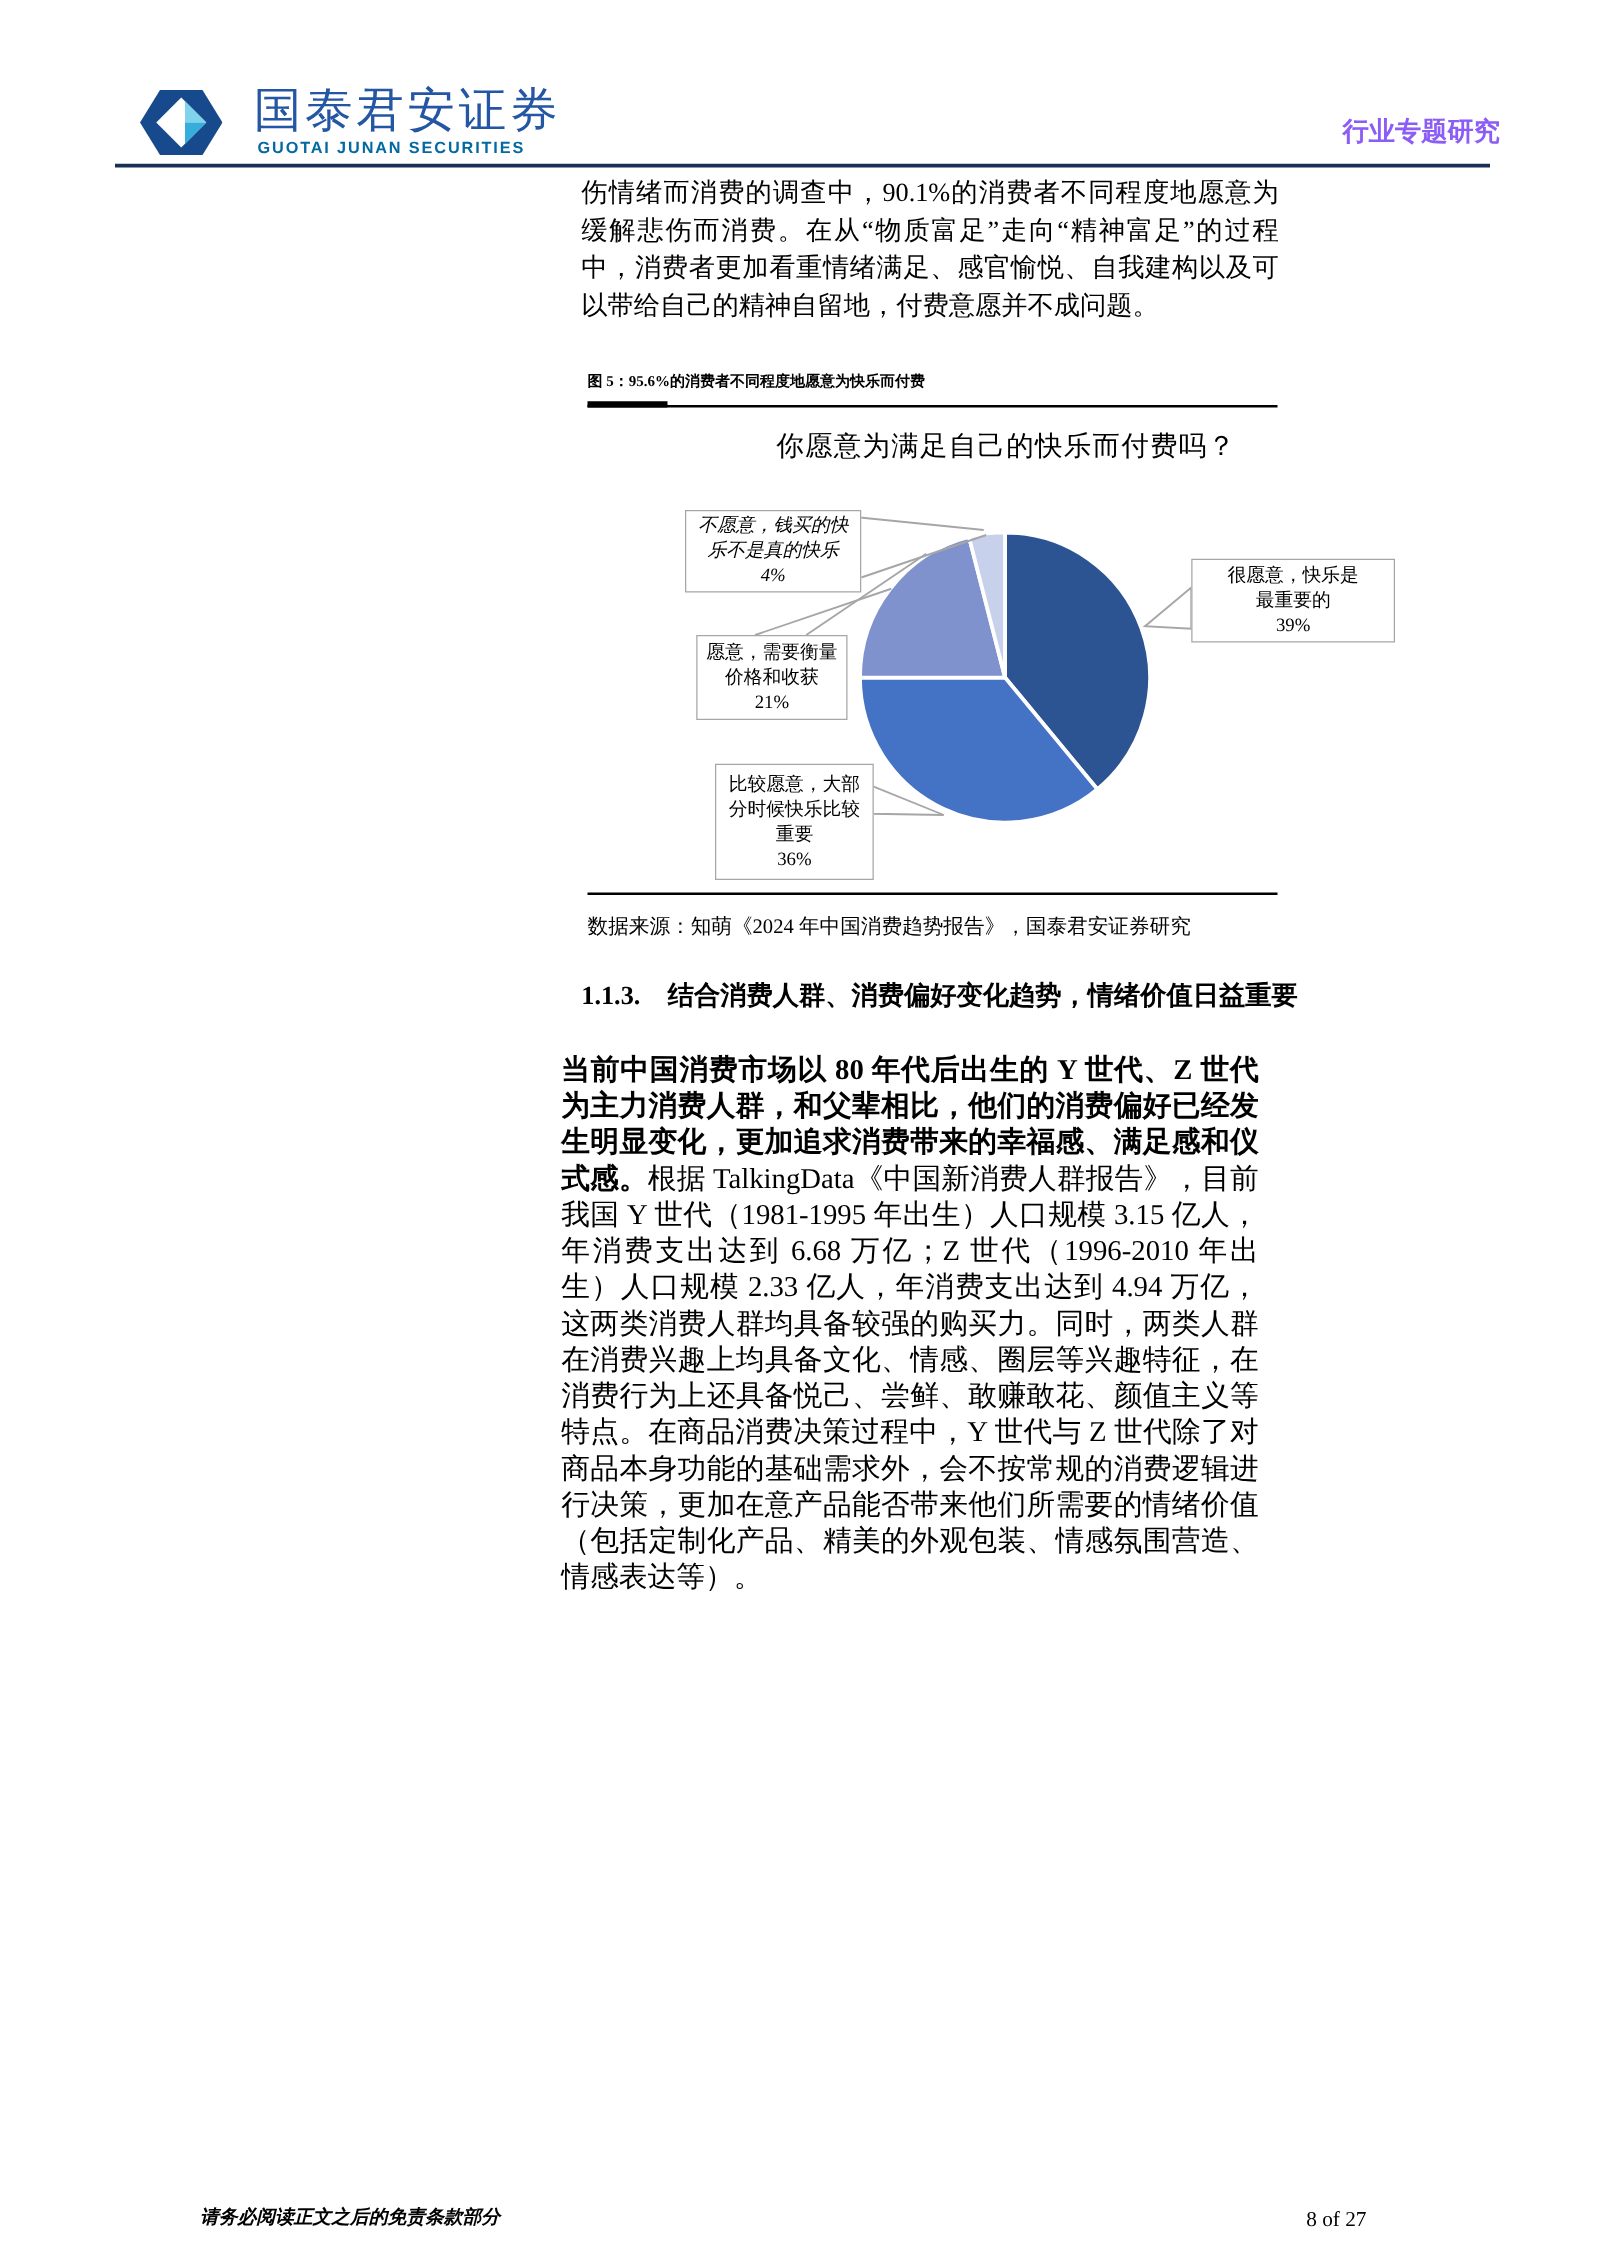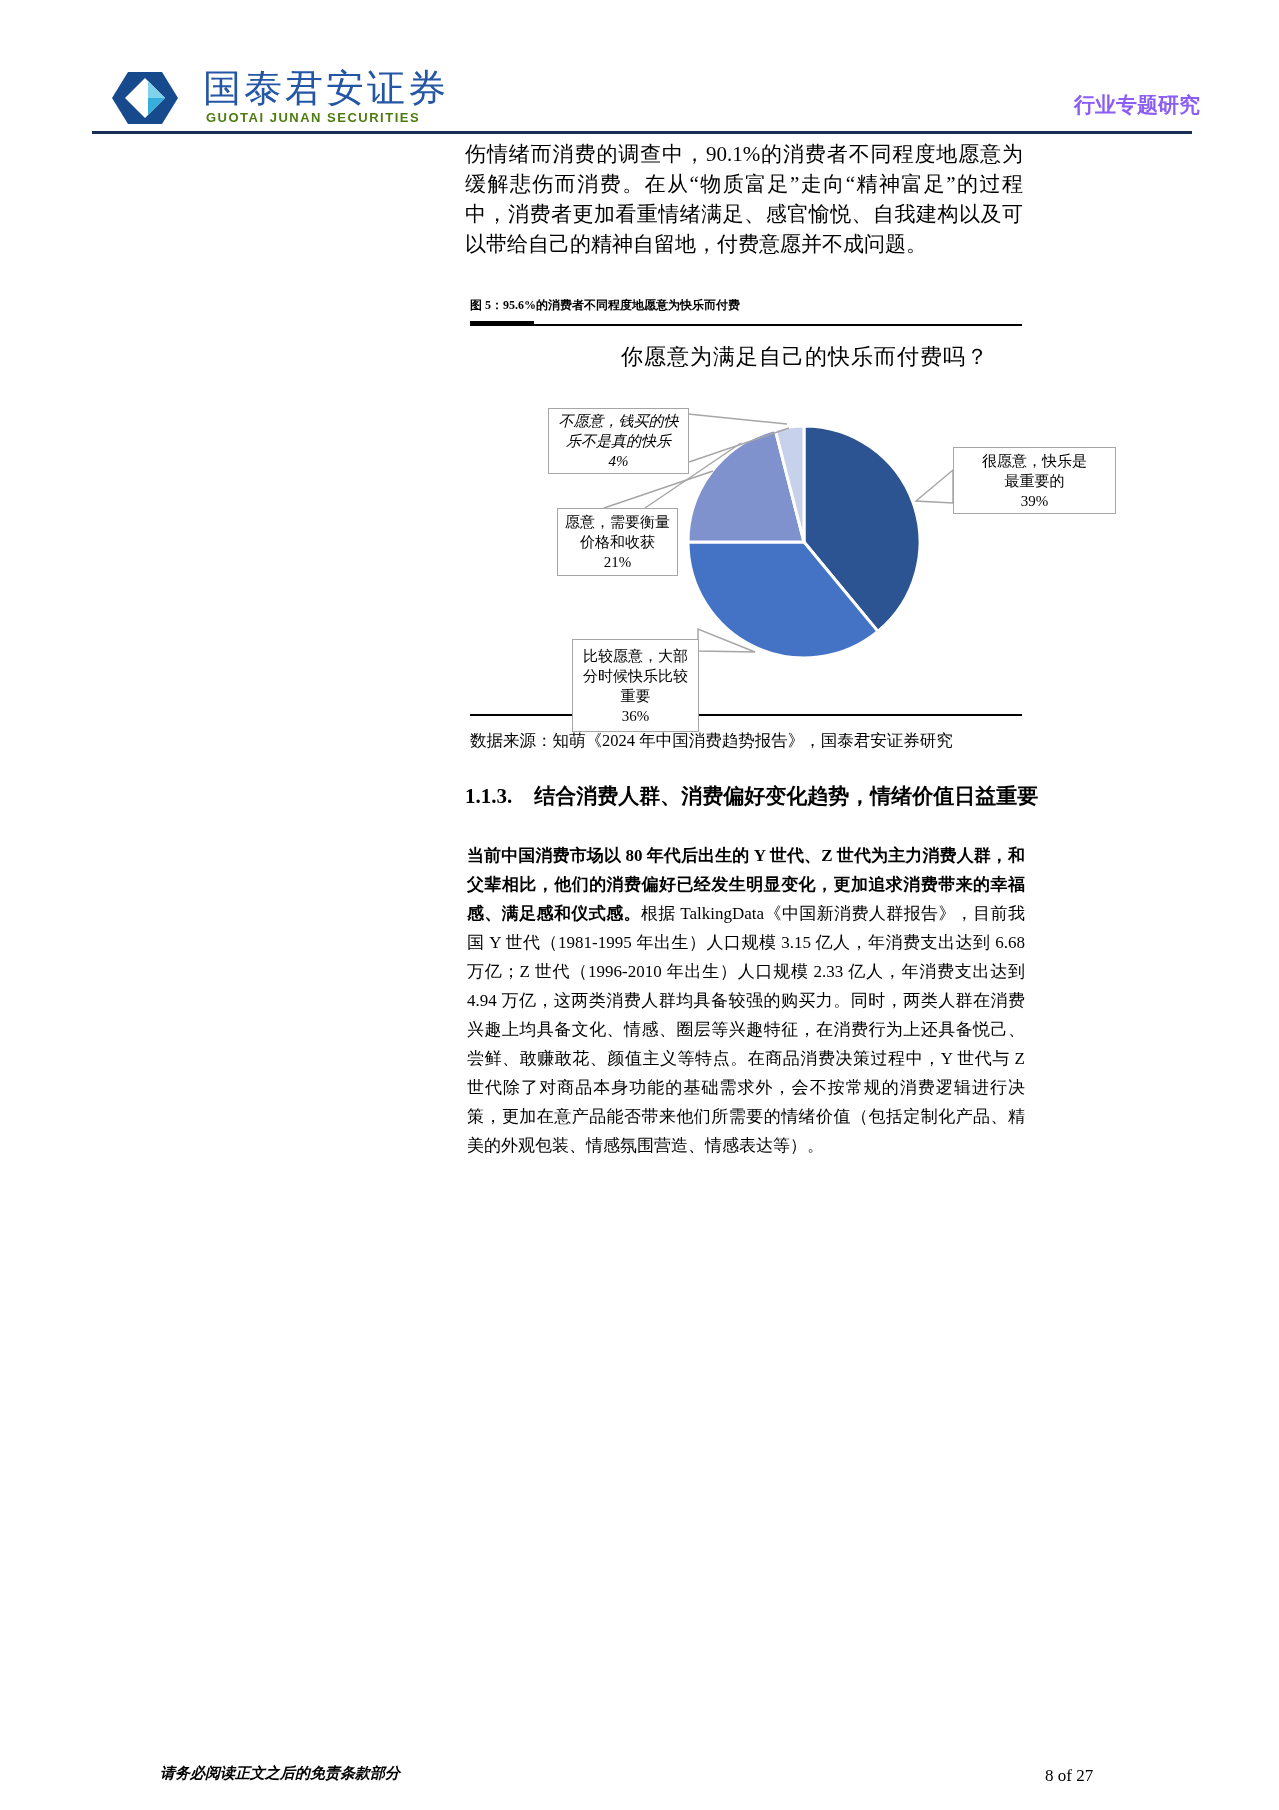--- a/index.html
+++ b/index.html
@@ -3,44 +3,44 @@
 <meta charset="utf-8">
 <style>
   html,body{margin:0;padding:0;}
   body{
     width:1279px;height:1810px;position:relative;background:#ffffff;
     font-family:"Liberation Serif","DejaVu Serif",serif;color:#000;
   }
   .abs{position:absolute;}
   
   .logo-cn{left:203px;top:63px;font-size:38px;font-weight:normal;color:#2456A3;letter-spacing:3px;white-space:nowrap;font-family:"Liberation Sans","DejaVu Sans",sans-serif;}
-  .logo-en{left:206px;top:110px;font-size:13px;font-weight:bold;color:#4d7c0f;letter-spacing:1.5px;white-space:nowrap;font-family:"Liberation Sans","DejaVu Sans",sans-serif;}
+  .logo-en{left:206px;top:110px;font-size:13px;font-weight:bold;color:#0369a1;letter-spacing:1.5px;white-space:nowrap;font-family:"Liberation Sans","DejaVu Sans",sans-serif;}
   .report-type{left:992px;top:91px;width:208px;text-align:right;font-size:21px;font-weight:bold;color:#8b5cf6;white-space:nowrap;}
   .header-rule{left:92px;top:131px;width:1100px;height:3px;background:#1A2F55;}
   
   .p1{left:465px;top:139px;width:558px;font-size:21px;line-height:30px;text-align:justify;}
-  .p2{left:467px;top:841px;width:558px;font-size:17px;line-height:29px;text-align:justify;}
+  .p2{left:449px;top:841px;width:558px;font-size:23px;line-height:29px;text-align:justify;}
   .p2 .b{font-weight:bold;}
   
   .fig-caption{left:470px;top:297px;font-size:12px;font-weight:bold;white-space:nowrap;}
   .caption-rule{left:470px;top:324px;width:552px;height:2px;background:#000;}
   .caption-rule .thick{position:absolute;left:0;top:-3px;width:64px;height:5px;background:#000;}
   .chart-title{left:530px;top:342px;width:550px;text-align:center;font-size:22px;letter-spacing:1px;white-space:nowrap;}
   .fig-rule-bottom{left:470px;top:714px;width:552px;height:2px;background:#000;}
   .source{left:470px;top:720px;font-size:16.5px;white-space:nowrap;margin-top:10px;}
   
   .callout{
     position:absolute;background:#fff;border:1.5px solid #A6A6A6;box-sizing:border-box;
     display:flex;align-items:center;justify-content:center;text-align:center;
     white-space:pre-line;font-size:15px;line-height:20px;z-index:3;
   }
   .cb1{left:548px;top:408px;width:141px;height:66px;font-style:italic;}
   .cb2{left:953px;top:447px;width:163px;height:67px;}
   .cb3{left:557px;top:508px;width:121px;height:68px;}
-  .cb4{left:572px;top:639px;width:127px;height:93px;}
+  .cb4{left:572px;top:611px;width:127px;height:93px;}
   .chart-svg{left:0;top:0;width:1279px;height:1810px;pointer-events:none;z-index:2;}
   
   .heading{left:465px;top:782px;font-size:21px;font-weight:bold;white-space:nowrap;}
   .heading .num{margin-right:22px;}
   
   .footer-disclaimer{left:160px;top:1764px;font-size:15px;font-weight:bold;font-style:italic;white-space:nowrap;}
   .footer-page{left:1045px;top:1766px;font-size:17px;white-space:nowrap;}
 </style>
 </head>
 <body>

